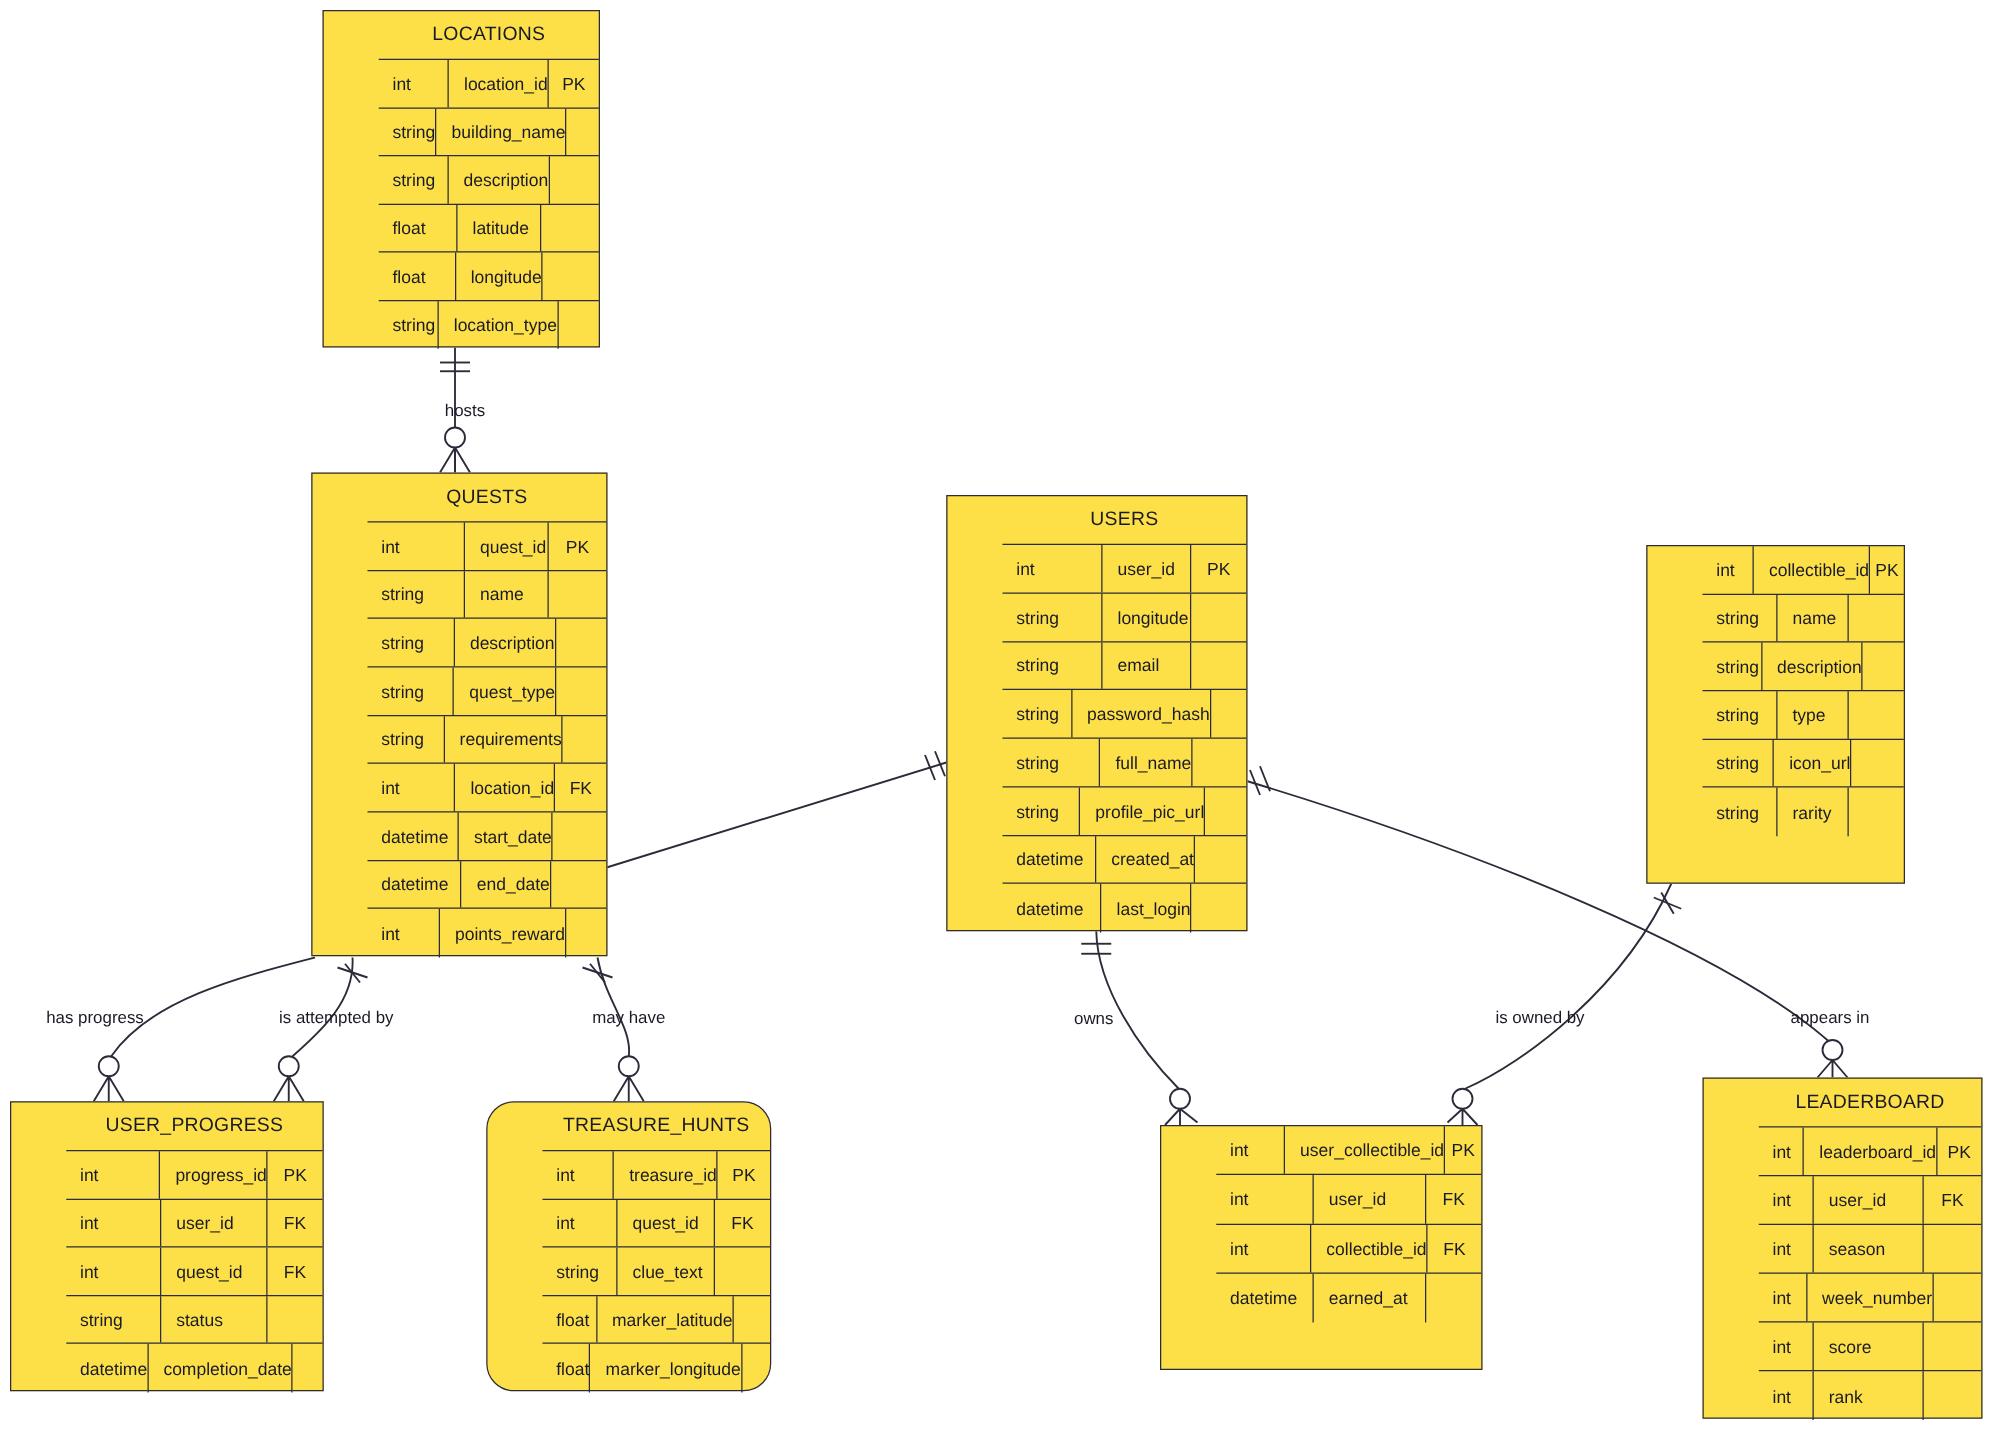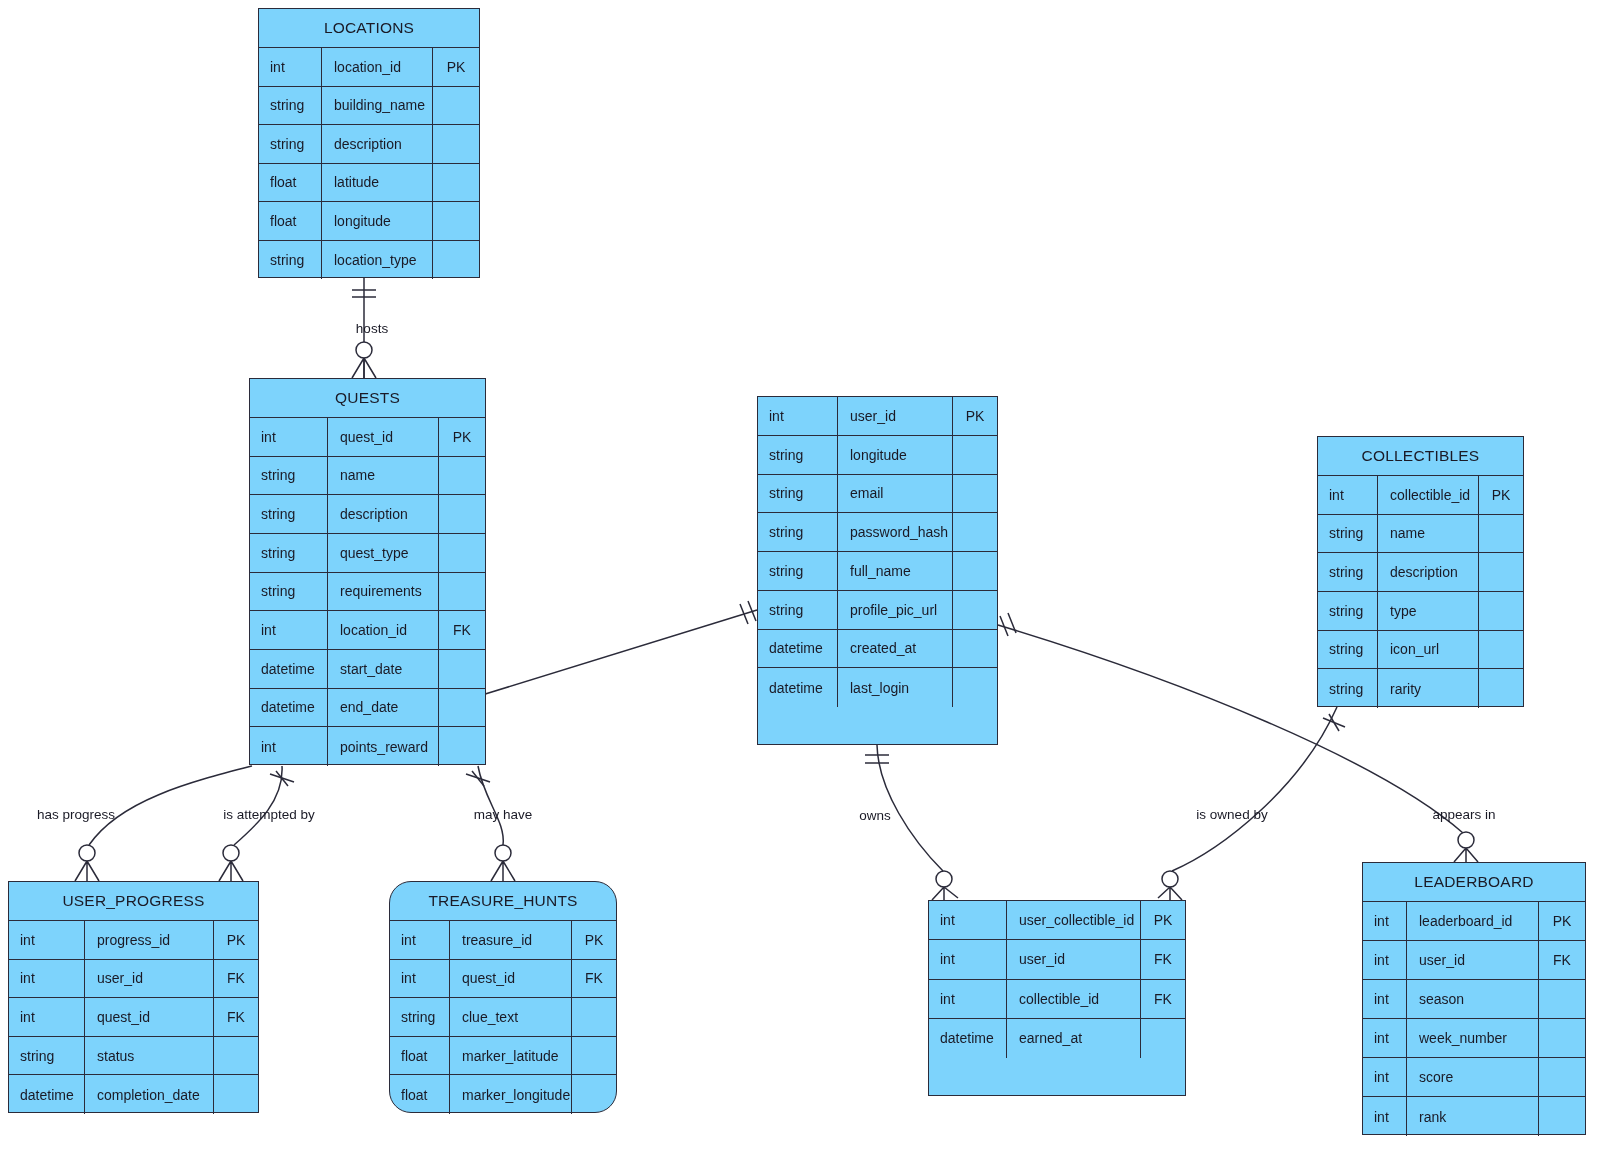--- a/index.html
+++ b/index.html
@@ -22,21 +22,22 @@
     position: absolute;
     left: 0; top: 0;
     width: 1599px;
     height: 1162px;
     pointer-events: none;
   }
   .entity {
     position: absolute;
     box-sizing: border-box;
     border: 1.6px solid #2b2b3a;
-    background: #7dd3fc;
+    background: #fde047;
+    padding-left: 44px;
   }
   .entity-title {
     text-align: center;
     font-size: 15.5px;
     letter-spacing: 0.2px;
     color: #1a1a26;
     border-bottom: 1.6px solid #2b2b3a;
     display: flex;
     align-items: center;
     justify-content: center;
@@ -237,20 +238,21 @@
           <div class="attr-name">end_date</div>
           <div class="attr-key" style="width: 46px;"></div>
         </div>
         <div class="attr-row" style="height: 38.6667px;">
           <div class="attr-type" style="width: 78px;">int</div>
           <div class="attr-name">points_reward</div>
           <div class="attr-key" style="width: 46px;"></div>
         </div>
       </div>
       <div class="entity" style="left: 757px; top: 396px; width: 241px; height: 349px;">
+        <div class="entity-title" style="height: 39px;">USERS</div>
         <div class="attr-row" style="height: 38.75px;">
           <div class="attr-type" style="width: 80px;">int</div>
           <div class="attr-name">user_id</div>
           <div class="attr-key" style="width: 44px;">PK</div>
         </div>
         <div class="attr-row" style="height: 38.75px;">
           <div class="attr-type" style="width: 80px;">string</div>
           <div class="attr-name">longitude</div>
           <div class="attr-key" style="width: 44px;"></div>
         </div>
@@ -279,21 +281,20 @@
           <div class="attr-name">created_at</div>
           <div class="attr-key" style="width: 44px;"></div>
         </div>
         <div class="attr-row" style="height: 38.75px;">
           <div class="attr-type" style="width: 80px;">datetime</div>
           <div class="attr-name">last_login</div>
           <div class="attr-key" style="width: 44px;"></div>
         </div>
       </div>
       <div class="entity" style="left: 1317px; top: 436px; width: 207px; height: 271px;">
-        <div class="entity-title" style="height: 39px;">COLLECTIBLES</div>
         <div class="attr-row" style="height: 38.6667px;">
           <div class="attr-type" style="width: 60px;">int</div>
           <div class="attr-name">collectible_id</div>
           <div class="attr-key" style="width: 44px;">PK</div>
         </div>
         <div class="attr-row" style="height: 38.6667px;">
           <div class="attr-type" style="width: 60px;">string</div>
           <div class="attr-name">name</div>
           <div class="attr-key" style="width: 44px;"></div>
         </div>

